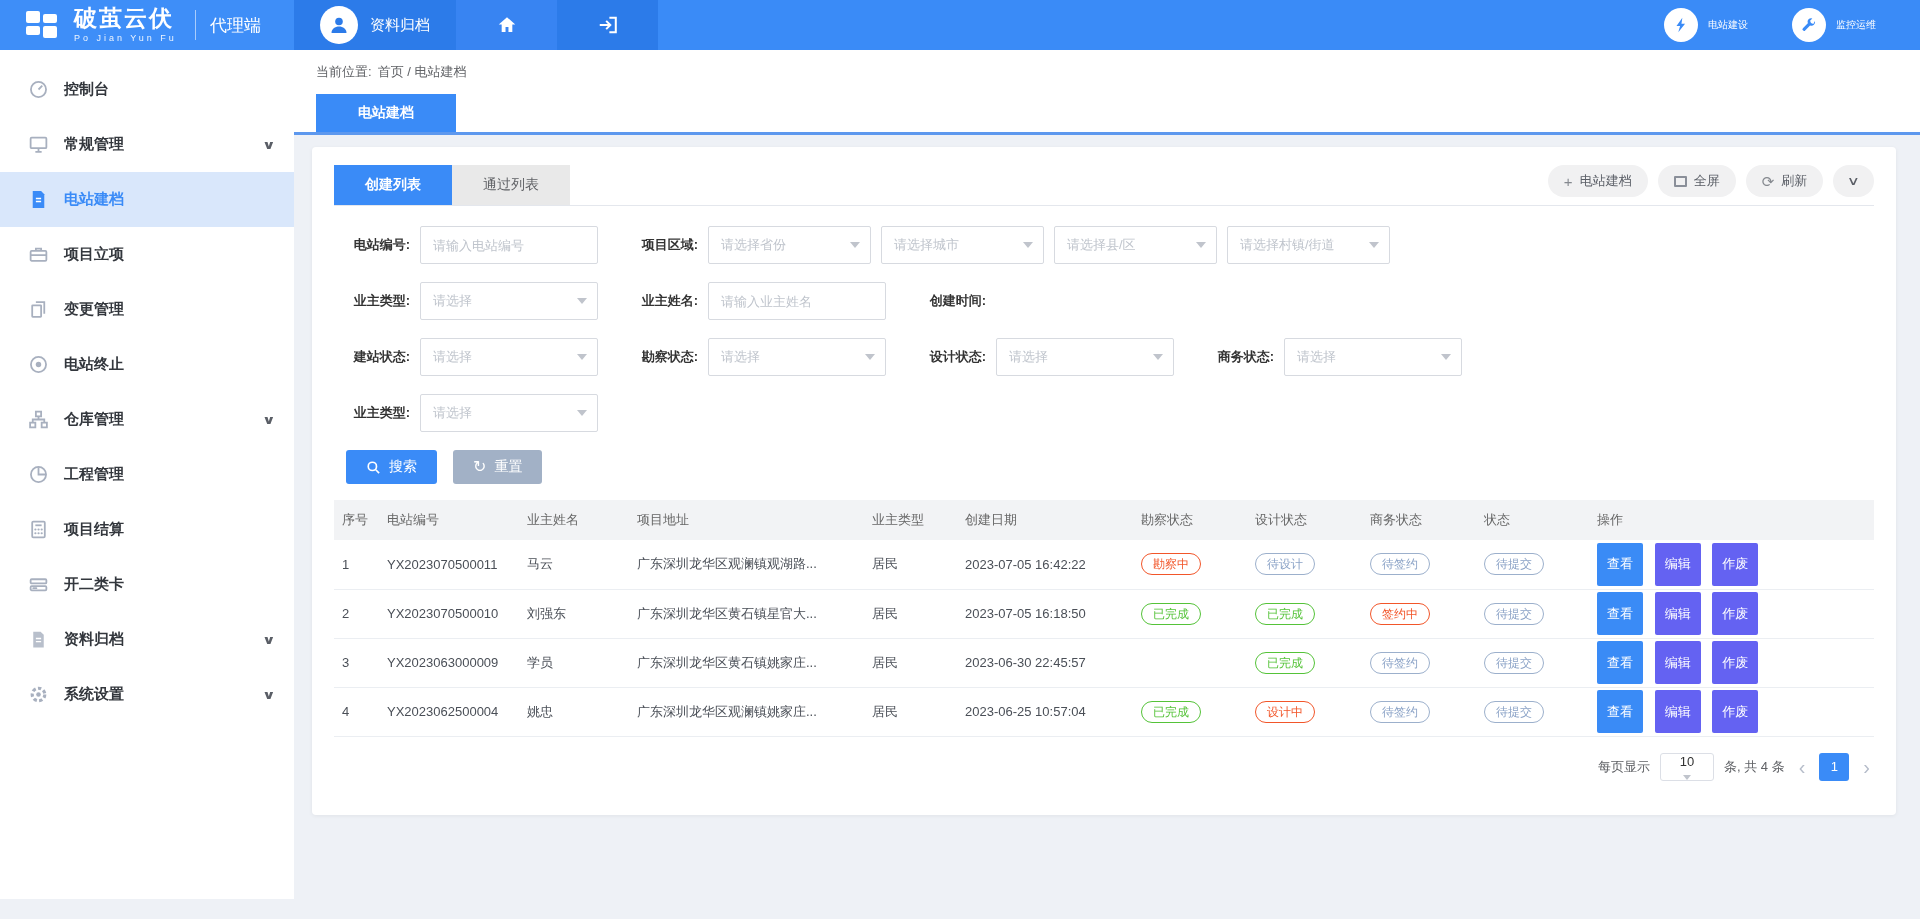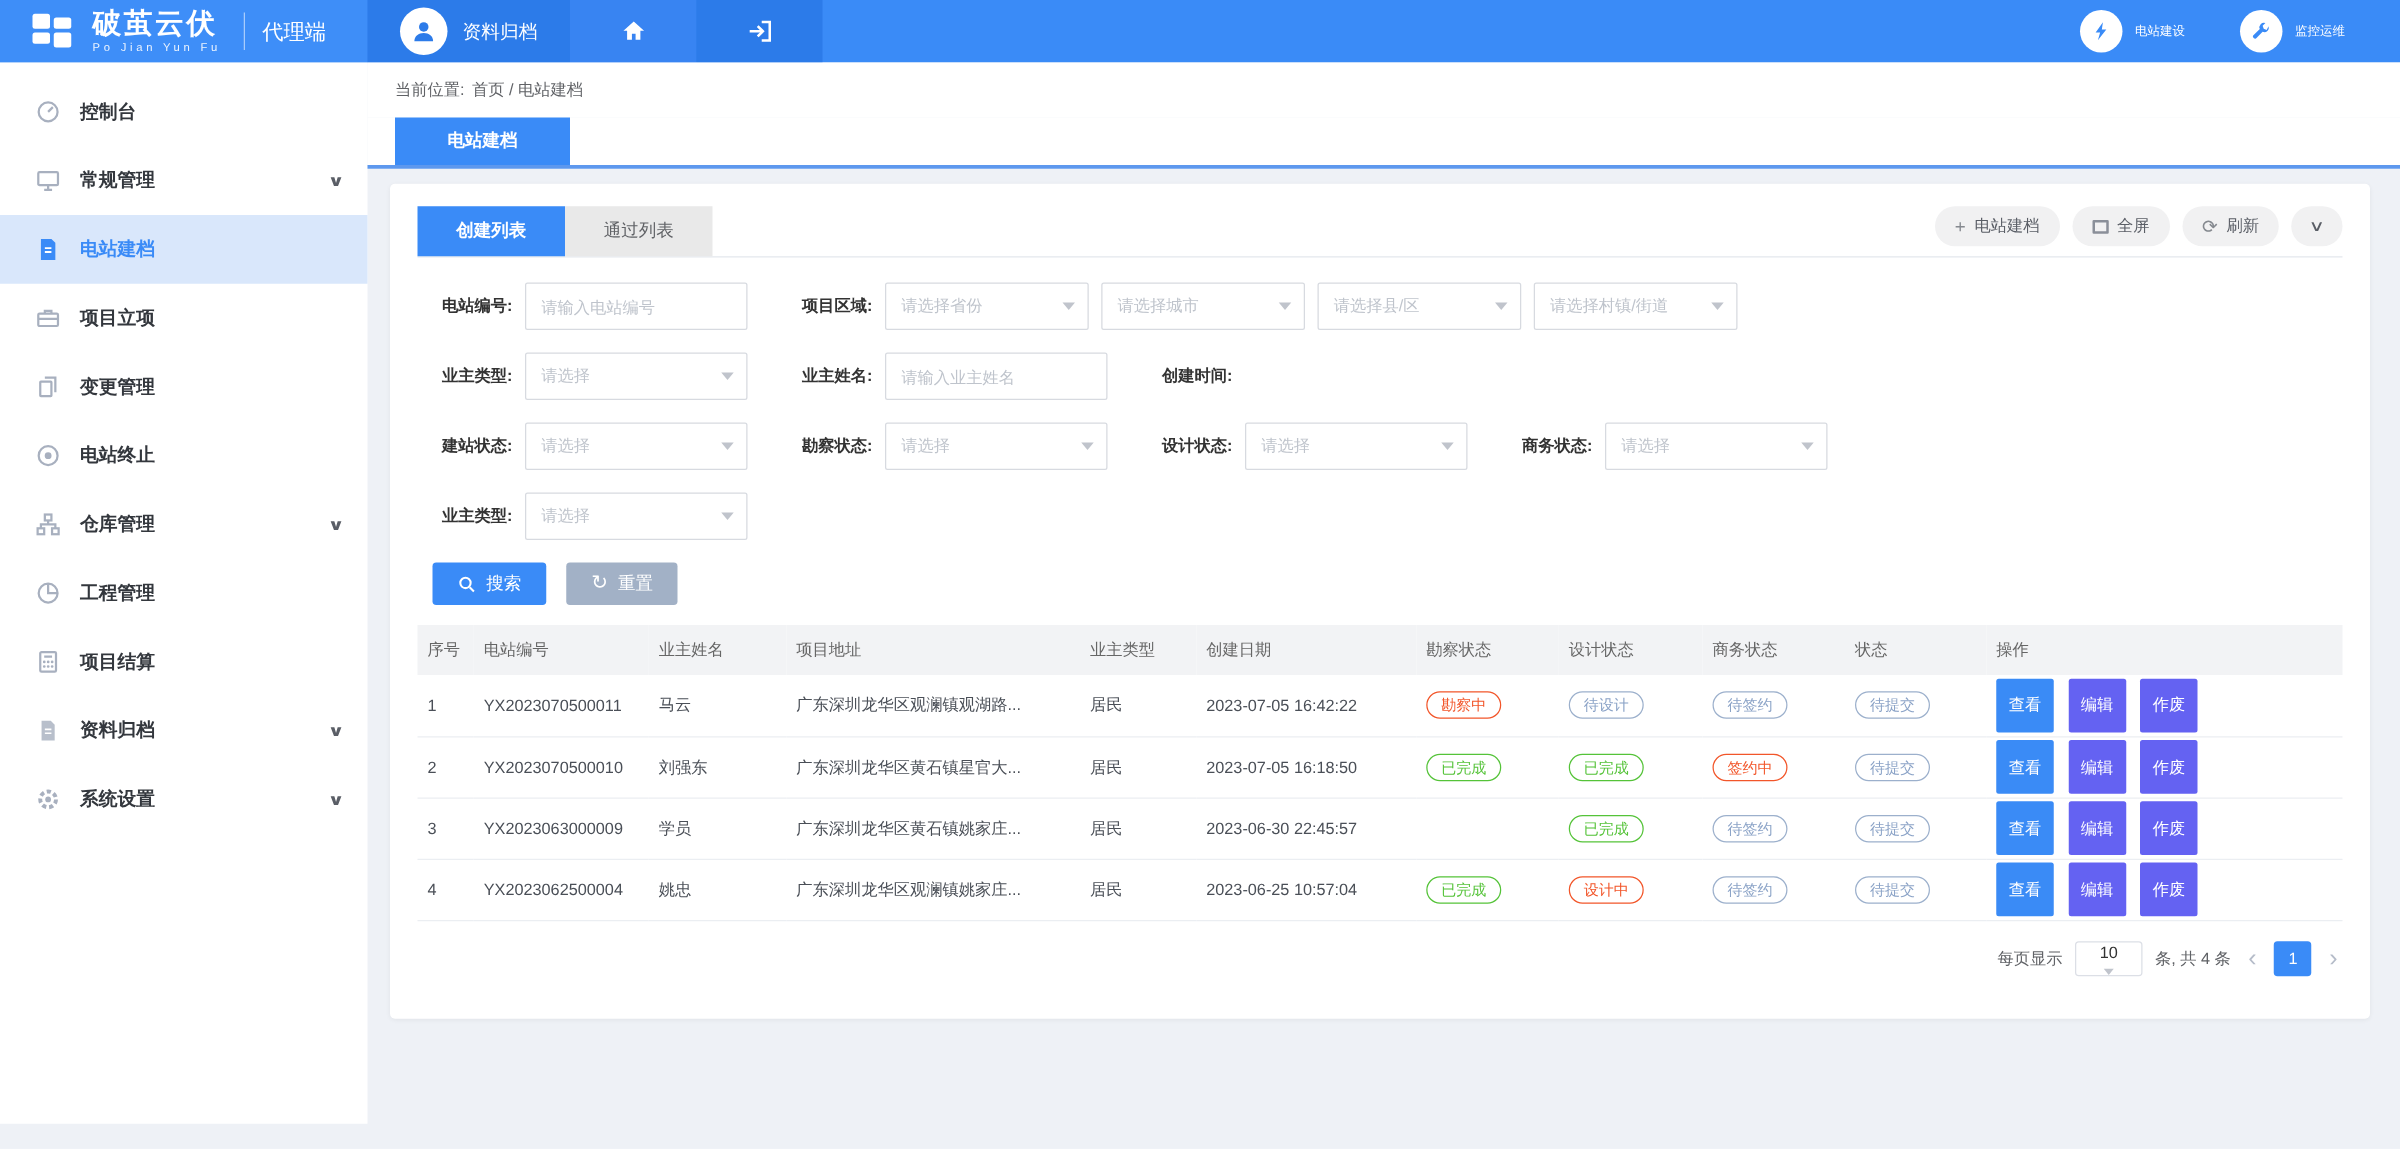--- a/index.html
+++ b/index.html
@@ -279,20 +279,30 @@
       <span class="s-icon">
         <svg width="21" height="21" viewBox="0 0 20 20" fill="none" stroke="#a8b0bf" stroke-width="1.7">
           <rect x="4" y="2.5" width="12" height="15" rx="1"></rect>
             <path d="M7 6h6"></path>
           <path d="M7 10h.1M10 10h.1M13 10h.1M7 13.5h.1M10 13.5h.1M13 13.5h.1" stroke-linecap="round" stroke-width="2"></path>
         </svg>
       </span>
       <span class="s-label">项目结算</span>
     </div>
 
+    <div class="side-item">
+      <span class="s-icon">
+        <svg width="21" height="21" viewBox="0 0 20 20" fill="none" stroke="#a8b0bf" stroke-width="1.7">
+          <rect x="2.5" y="5" width="15" height="4" rx="1"></rect>
+            <rect x="2.5" y="11.5" width="15" height="4" rx="1"></rect>
+          <path d="M5 13.5h3" stroke-linecap="round"></path>
+        </svg>
+      </span>
+      <span class="s-label">开二类卡</span>
+    </div>
 
     <div class="side-item">
       <span class="s-icon">
         <svg width="21" height="21" viewBox="0 0 20 20">
           <path d="M5 2.5h7l3 3v12H5z" fill="#b8bfcb"></path>
           <path d="M7.5 9h5M7.5 12h5" stroke="#fff" stroke-width="1.3"></path>
         </svg>
       </span>
       <span class="s-label">资料归档</span>
       <span class="chev">∨</span>

